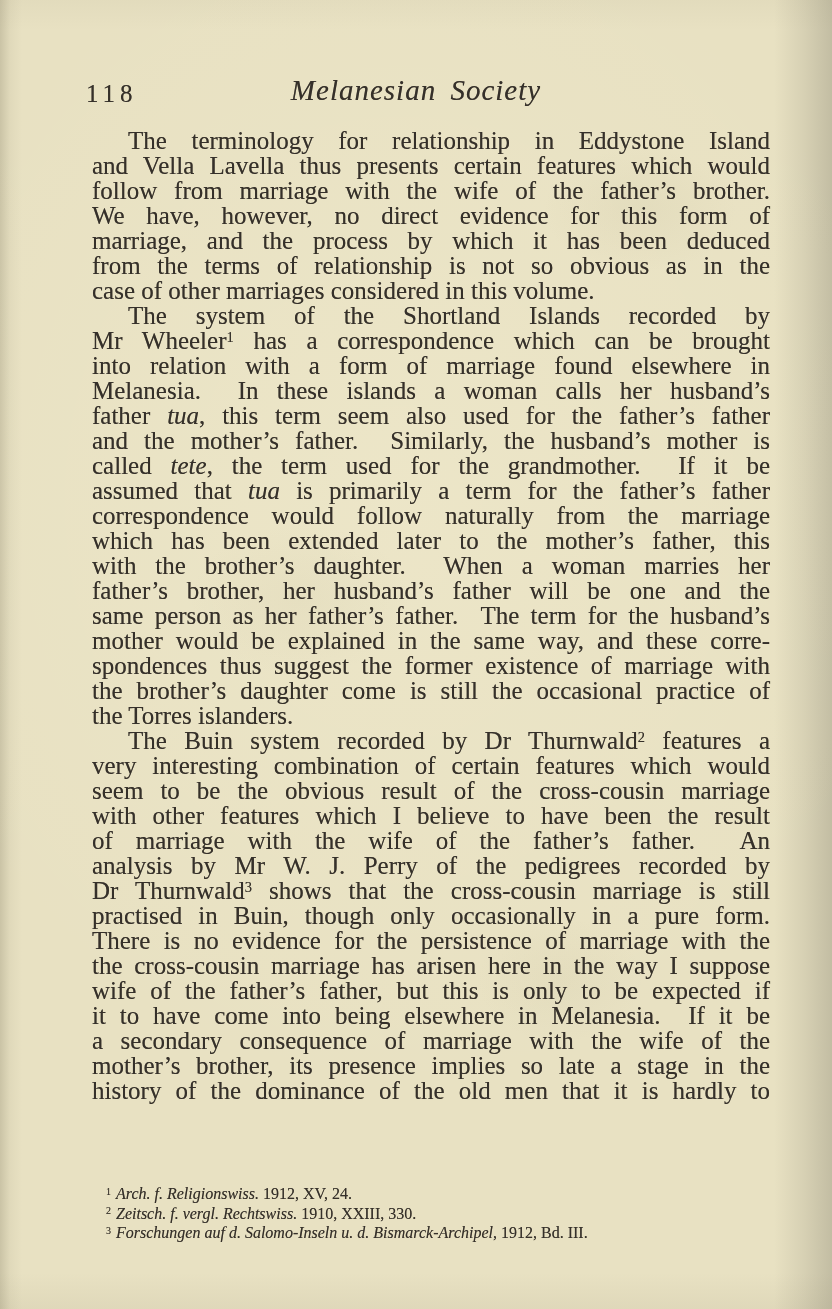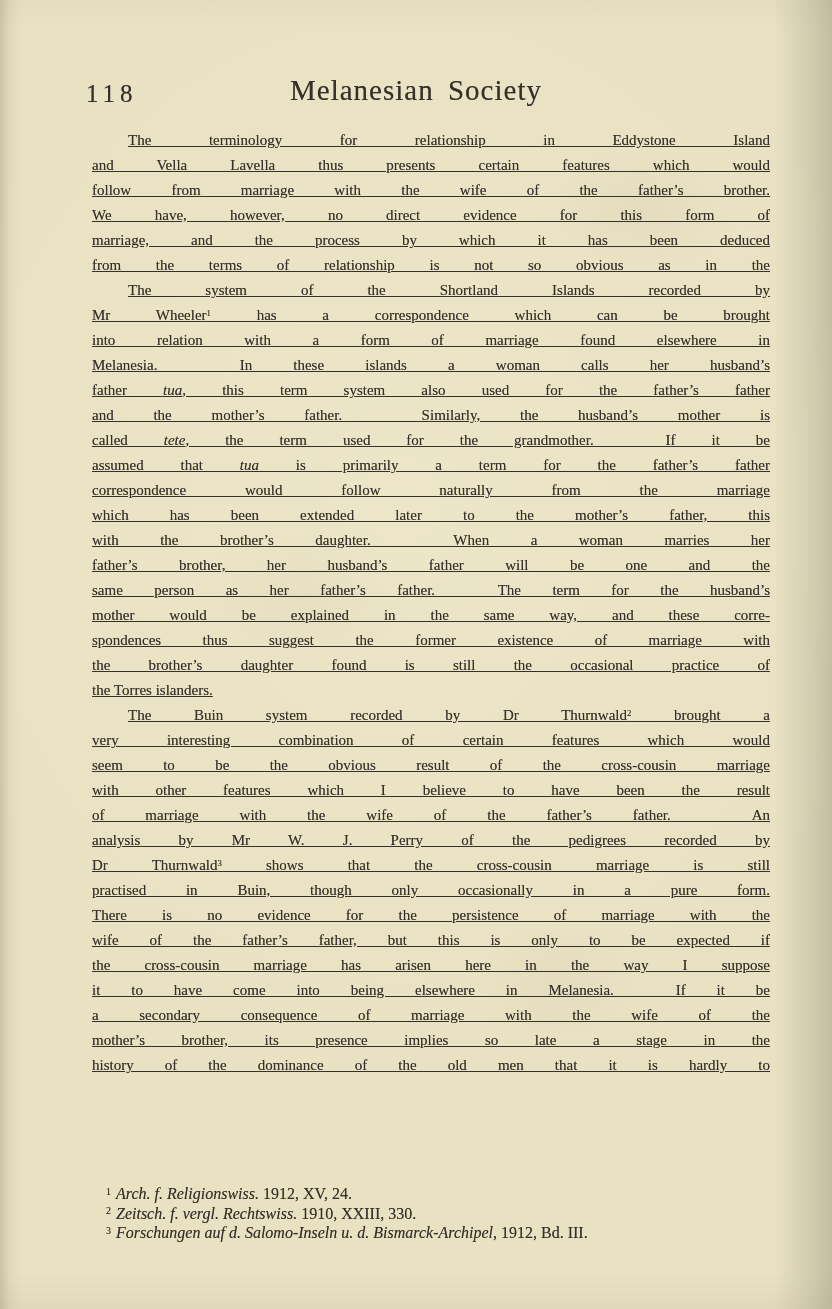--- a/index.html
+++ b/index.html
@@ -22,26 +22,26 @@
       linear-gradient(to top, rgba(120,112,88,0.08), rgba(120,112,88,0) 36px);
   }
   .ink { text-shadow: 0 0 0.6px rgba(56,50,40,0.55); }
   .pagenum {
     position:absolute; left:86px; top:80px;
     font-size:25px; letter-spacing:5px;
   }
   .running-title {
     position:absolute; left:0; right:0; top:74px;
     text-align:center;
-    font-size:29px;
+    font-style:italic; font-size:29px;
     word-spacing:6px; letter-spacing:1px;
   }
   .body-block {
     position:absolute; left:92px; top:128px; width:678px;
-    font-size:15px; line-height:25px;text-decoration:underline;
+    font-size:25px; line-height:25px;
   }
   .paragraph { margin:0; }
   .line {
     height:25px;
     text-align:justify;
     text-align-last:justify;
     white-space:normal;
   }
   .line.indent { text-indent:36px; }
   .line.last { text-align-last:left; }
@@ -71,52 +71,53 @@
   <div class="pagenum ink">118</div>
   <div class="running-title ink">Melanesian Society</div>
   <div class="body-block ink">
       <div class="paragraph">
         <div class="line indent"><span>The terminology for relationship in Eddystone Island</span></div>
         <div class="line"><span>and Vella Lavella thus presents certain features which would</span></div>
         <div class="line"><span>follow from marriage with the wife of the father’s brother.</span></div>
         <div class="line"><span>We have, however, no direct evidence for this form of</span></div>
         <div class="line"><span>marriage, and the process by which it has been deduced</span></div>
         <div class="line"><span>from the terms of relationship is not so obvious as in the</span></div>
+        <div class="line last"><span>case of other marriages considered in this volume.</span></div>
       </div>
       <div class="paragraph">
         <div class="line indent"><span>The system of the Shortland Islands recorded by</span></div>
         <div class="line"><span>Mr Wheeler</span><span class="sup">1</span><span> has a correspondence which can be brought</span></div>
         <div class="line"><span>into relation with a form of marriage found elsewhere in</span></div>
         <div class="line"><span>Melanesia.&nbsp; In these islands a woman calls her husband’s</span></div>
-        <div class="line"><span>father </span><span class="it">tua</span><span>, this term system also used for the father’s father</span></div>
+        <div class="line"><span>father </span><span class="it">tua</span><span>, this term seem also used for the father’s father</span></div>
         <div class="line"><span>and the mother’s father.&nbsp; Similarly, the husband’s mother is</span></div>
         <div class="line"><span>called </span><span class="it">tete</span><span>, the term used for the grandmother.&nbsp; If it be</span></div>
         <div class="line"><span>assumed that </span><span class="it">tua</span><span> is primarily a term for the father’s father</span></div>
         <div class="line"><span>correspondence would follow naturally from the marriage</span></div>
         <div class="line"><span>which has been extended later to the mother’s father, this</span></div>
         <div class="line"><span>with the brother’s daughter.&nbsp; When a woman marries her</span></div>
         <div class="line"><span>father’s brother, her husband’s father will be one and the</span></div>
         <div class="line"><span>same person as her father’s father.&nbsp; The term for the husband’s</span></div>
         <div class="line"><span>mother would be explained in the same way, and these corre-</span></div>
         <div class="line"><span>spondences thus suggest the former existence of marriage with</span></div>
-        <div class="line"><span>the brother’s daughter found is still the occasional practice of</span></div>
+        <div class="line"><span>the brother’s daughter come is still the occasional practice of</span></div>
         <div class="line last"><span>the Torres islanders.</span></div>
       </div>
       <div class="paragraph">
-        <div class="line indent"><span>The Buin system recorded by Dr Thurnwald</span><span class="sup">2</span><span> brought a</span></div>
+        <div class="line indent"><span>The Buin system recorded by Dr Thurnwald</span><span class="sup">2</span><span> features a</span></div>
         <div class="line"><span>very interesting combination of certain features which would</span></div>
         <div class="line"><span>seem to be the obvious result of the cross-cousin marriage</span></div>
         <div class="line"><span>with other features which I believe to have been the result</span></div>
         <div class="line"><span>of marriage with the wife of the father’s father.&nbsp; An</span></div>
         <div class="line"><span>analysis by Mr W. J. Perry of the pedigrees recorded by</span></div>
         <div class="line"><span>Dr Thurnwald</span><span class="sup">3</span><span> shows that the cross-cousin marriage is still</span></div>
         <div class="line"><span>practised in Buin, though only occasionally in a pure form.</span></div>
         <div class="line"><span>There is no evidence for the persistence of marriage with the</span></div>
+        <div class="line"><span>the cross-cousin marriage has arisen here in the way I suppose</span></div>
         <div class="line"><span>wife of the father’s father, but this is only to be expected if</span></div>
-        <div class="line"><span>the cross-cousin marriage has arisen here in the way I suppose</span></div>
         <div class="line"><span>it to have come into being elsewhere in Melanesia.&nbsp; If it be</span></div>
         <div class="line"><span>a secondary consequence of marriage with the wife of the</span></div>
         <div class="line"><span>mother’s brother, its presence implies so late a stage in the</span></div>
         <div class="line"><span>history of the dominance of the old men that it is hardly to</span></div>
       </div>
     </div>
   <div class="footnotes ink">
       <div class="footnote"><span class="fnm">1</span><span class="it">Arch. f. Religionswiss.</span><span> 1912, XV, 24.</span></div>
       <div class="footnote"><span class="fnm">2</span><span class="it">Zeitsch. f. vergl. Rechtswiss.</span><span> 1910, XXIII, 330.</span></div>
       <div class="footnote"><span class="fnm">3</span><span class="it">Forschungen auf d. Salomo-Inseln u. d. Bismarck-Archipel</span><span>, 1912, Bd. III.</span></div>

